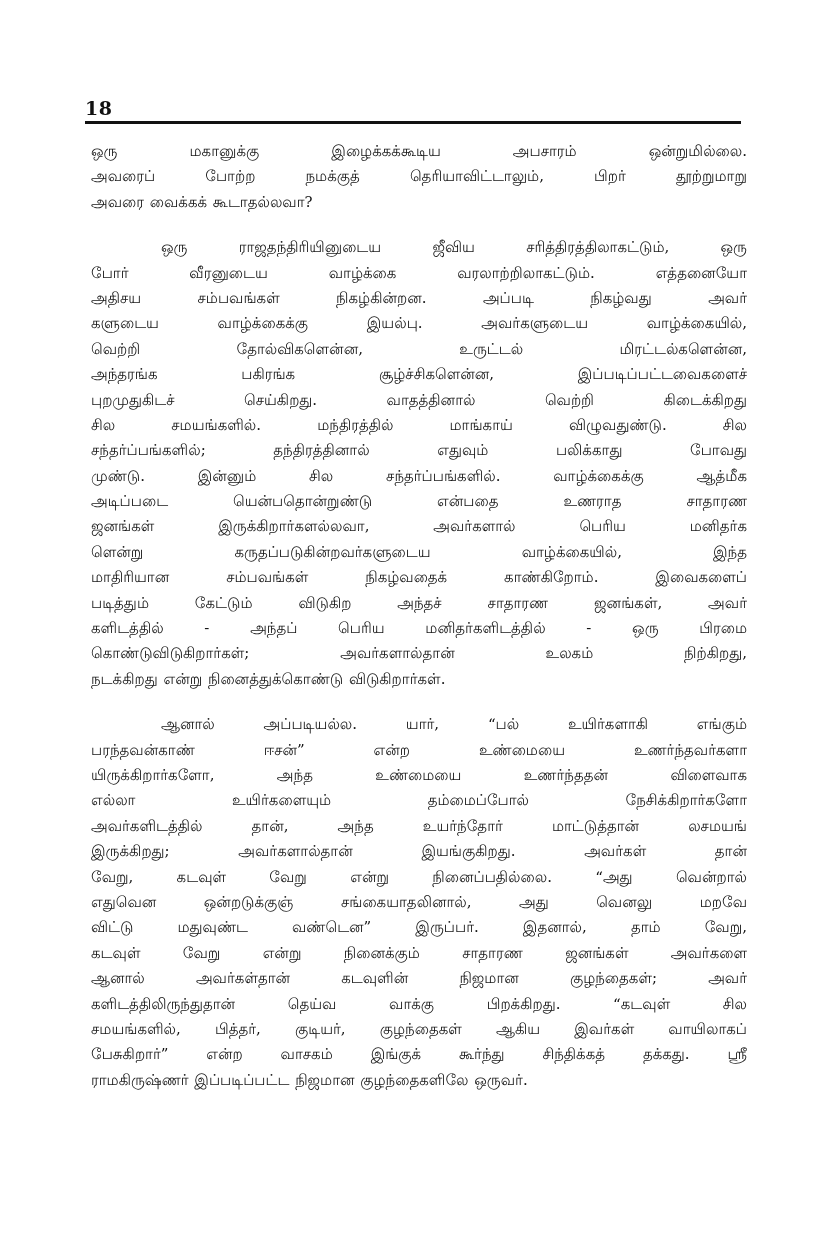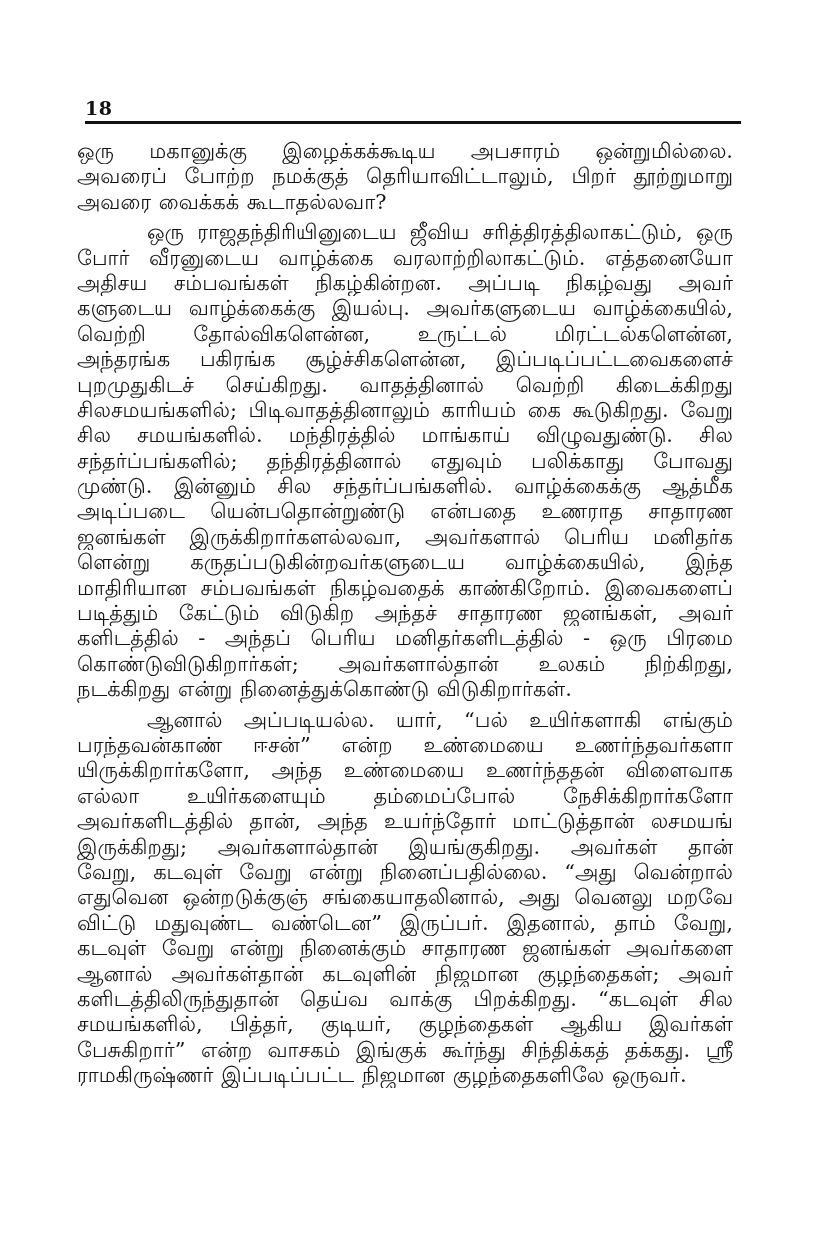--- a/index.html
+++ b/index.html
@@ -29,28 +29,28 @@
     color: #111111;
     letter-spacing: 0.5px;
   }
   .header-rule {
     margin-top: 2px;
     height: 3px;
     background: #111111;
   }
   .page-body {
     position: absolute;
-    left: 77px;
+    left: 91px;
     top: 139px;
     width: 656px;
     color: #151515;
-    font-size: 21px;
+    font-size: 15px;
   }
   .para + .para {
-    margin-top: 5px;
+    margin-top: 20px;
   }
   .line {
     height: 25.4px;
     line-height: 25.4px;
     text-align: justify;
     text-align-last: justify;
     overflow: hidden;
     word-spacing: 1px;
   }
   .line.last {
@@ -76,21 +76,20 @@
         <div class="line last">அவரை வைக்கக் கூடாதல்லவா?</div>
       </div>
       <div class="para">
         <div class="line indent">ஒரு ராஜதந்திரியினுடைய ஜீவிய சரித்திரத்திலாகட்டும், ஒரு</div>
         <div class="line">போர் வீரனுடைய வாழ்க்கை வரலாற்றிலாகட்டும். எத்தனையோ</div>
         <div class="line">அதிசய சம்பவங்கள் நிகழ்கின்றன. அப்படி நிகழ்வது அவர்</div>
         <div class="line">களுடைய வாழ்க்கைக்கு இயல்பு. அவர்களுடைய வாழ்க்கையில்,</div>
         <div class="line">வெற்றி தோல்விகளென்ன, உருட்டல் மிரட்டல்களென்ன,</div>
         <div class="line">அந்தரங்க பகிரங்க சூழ்ச்சிகளென்ன, இப்படிப்பட்டவைகளைச்</div>
         <div class="line">புறமுதுகிடச் செய்கிறது. வாதத்தினால் வெற்றி கிடைக்கிறது</div>
-        <div class="line">சிலசமயங்களில்; பிடிவாதத்தினாலும் காரியம் கை கூடுகிறது. வேறு</div>
         <div class="line">சில சமயங்களில். மந்திரத்தில் மாங்காய் விழுவதுண்டு. சில</div>
         <div class="line">சந்தர்ப்பங்களில்; தந்திரத்தினால் எதுவும் பலிக்காது போவது</div>
         <div class="line">முண்டு. இன்னும் சில சந்தர்ப்பங்களில். வாழ்க்கைக்கு ஆத்மீக</div>
         <div class="line">அடிப்படை யென்பதொன்றுண்டு என்பதை உணராத சாதாரண</div>
         <div class="line">ஜனங்கள் இருக்கிறார்களல்லவா, அவர்களால் பெரிய மனிதர்க</div>
         <div class="line">ளென்று கருதப்படுகின்றவர்களுடைய வாழ்க்கையில், இந்த</div>
         <div class="line">மாதிரியான சம்பவங்கள் நிகழ்வதைக் காண்கிறோம். இவைகளைப்</div>
         <div class="line">படித்தும் கேட்டும் விடுகிற அந்தச் சாதாரண ஜனங்கள், அவர்</div>
         <div class="line">களிடத்தில் - அந்தப் பெரிய மனிதர்களிடத்தில் - ஒரு பிரமை</div>
         <div class="line">கொண்டுவிடுகிறார்கள்; அவர்களால்தான் உலகம் நிற்கிறது,</div>

